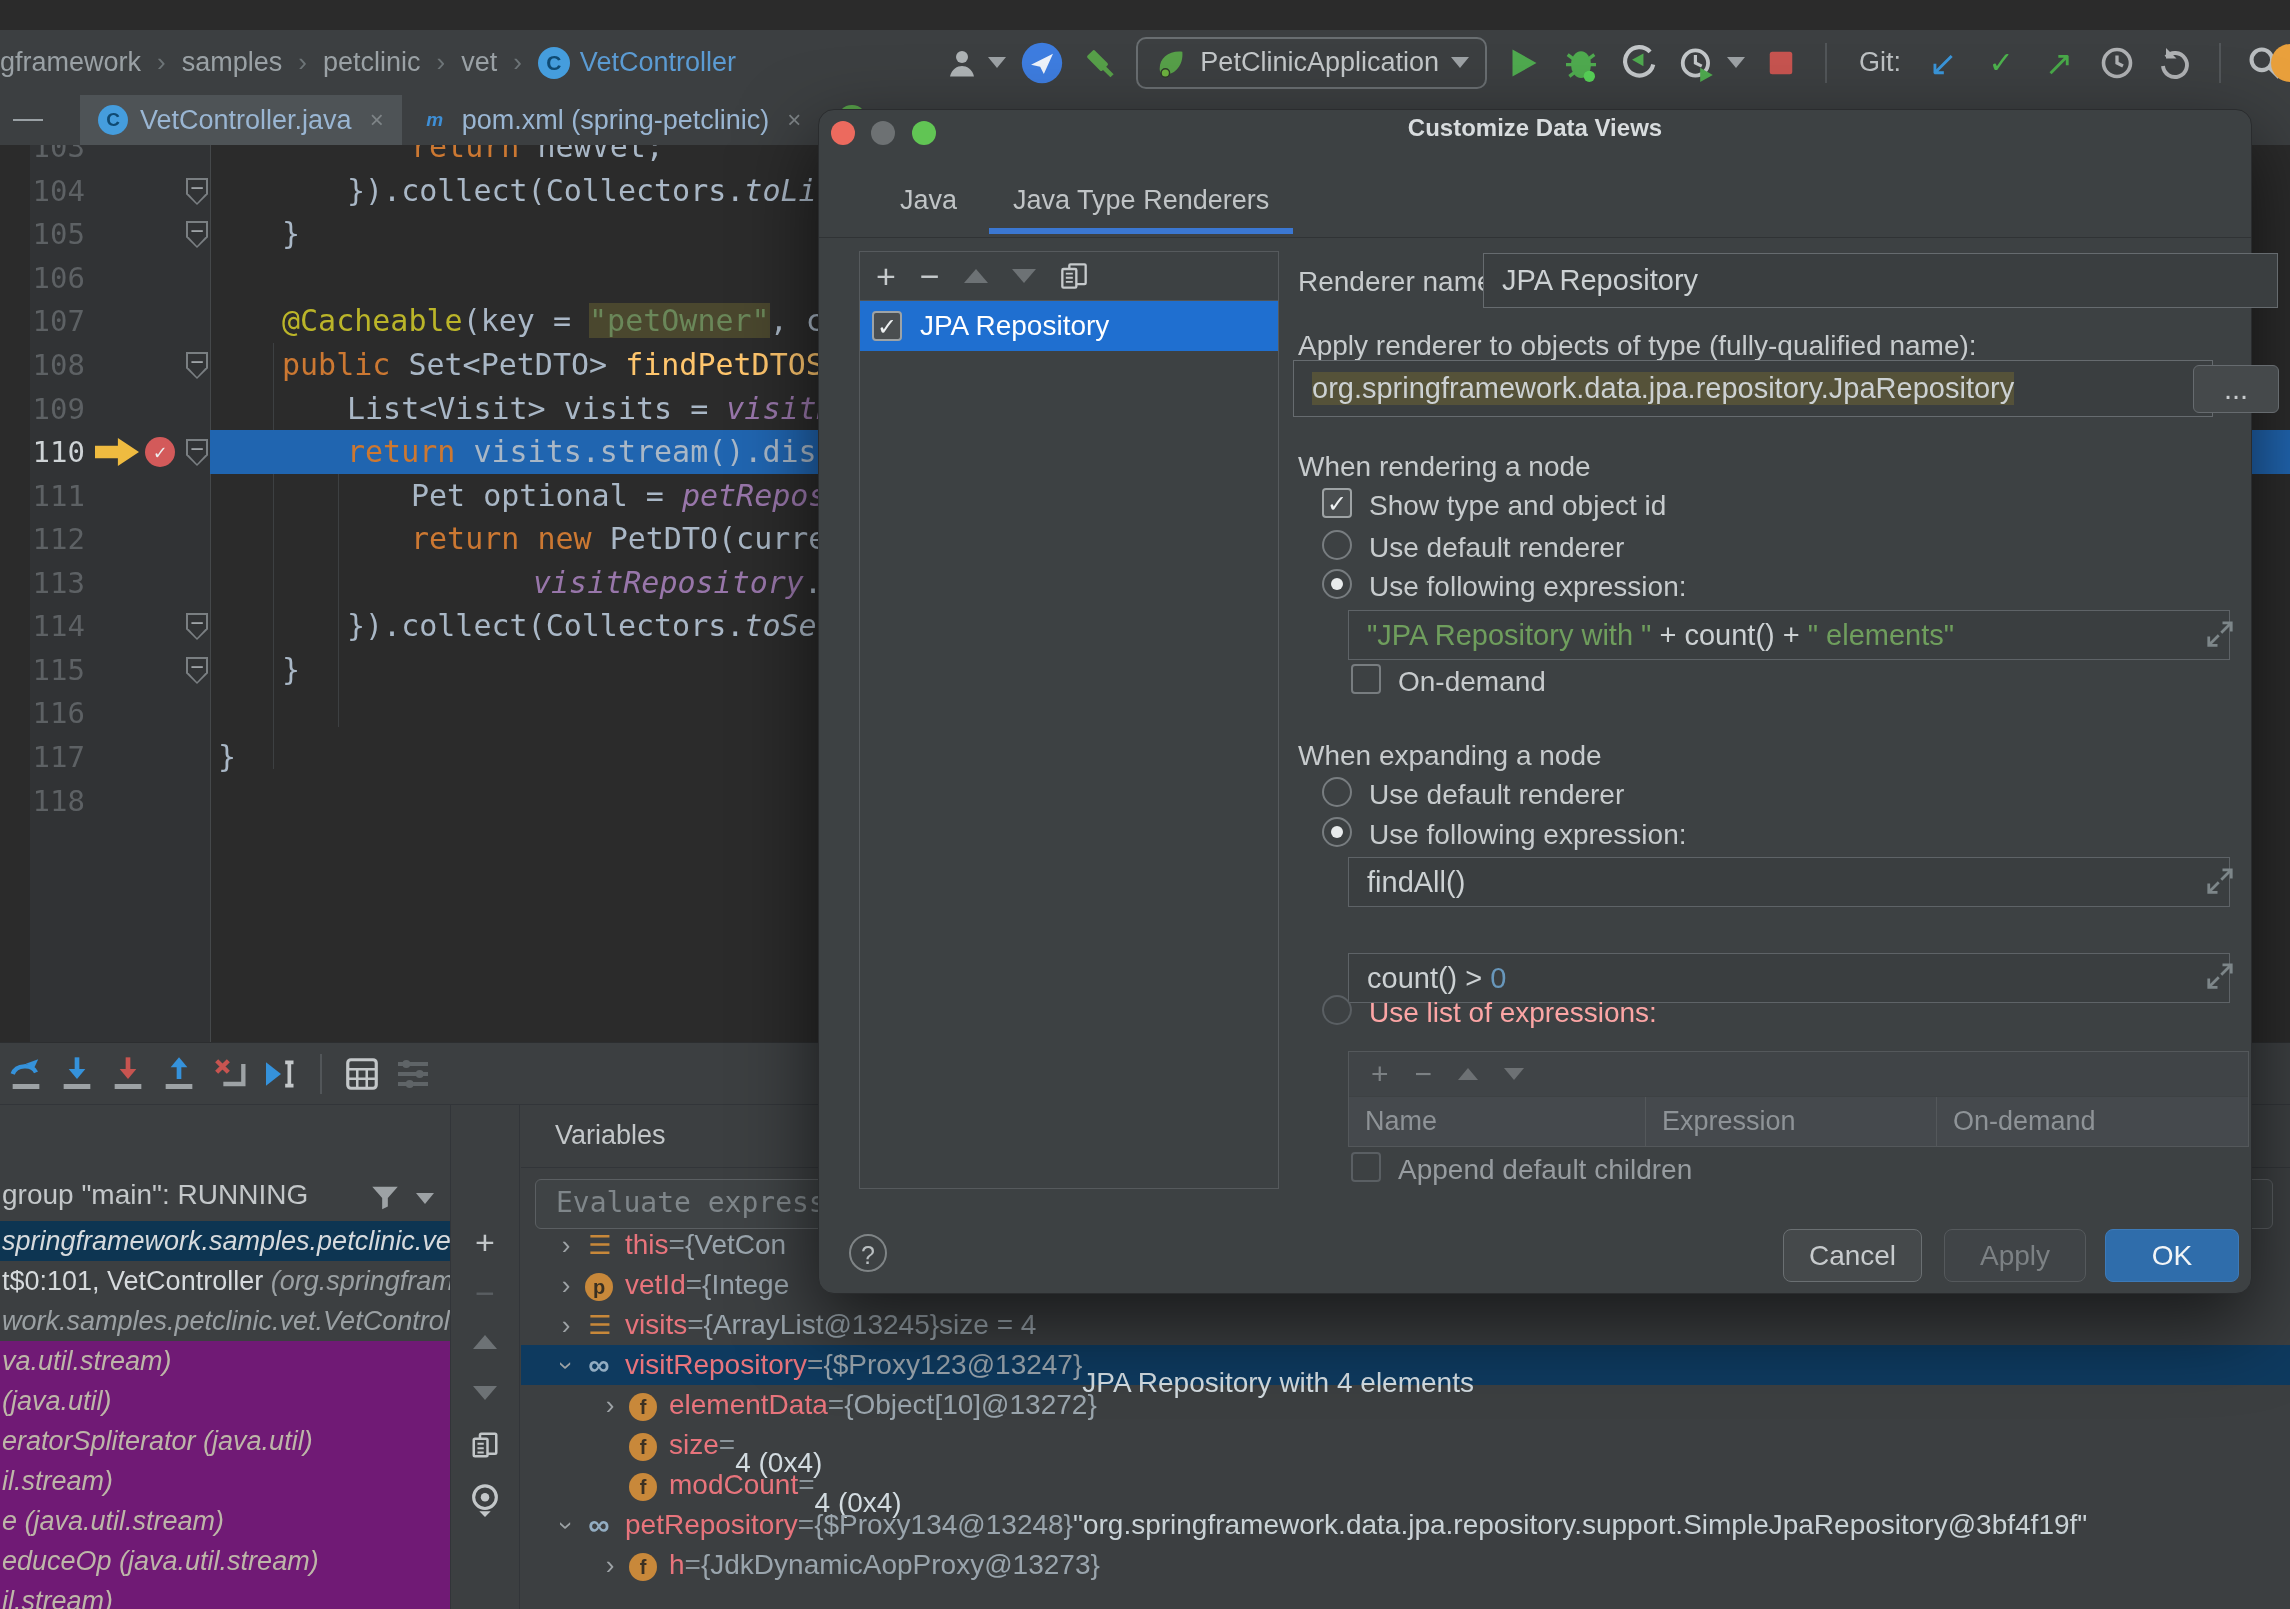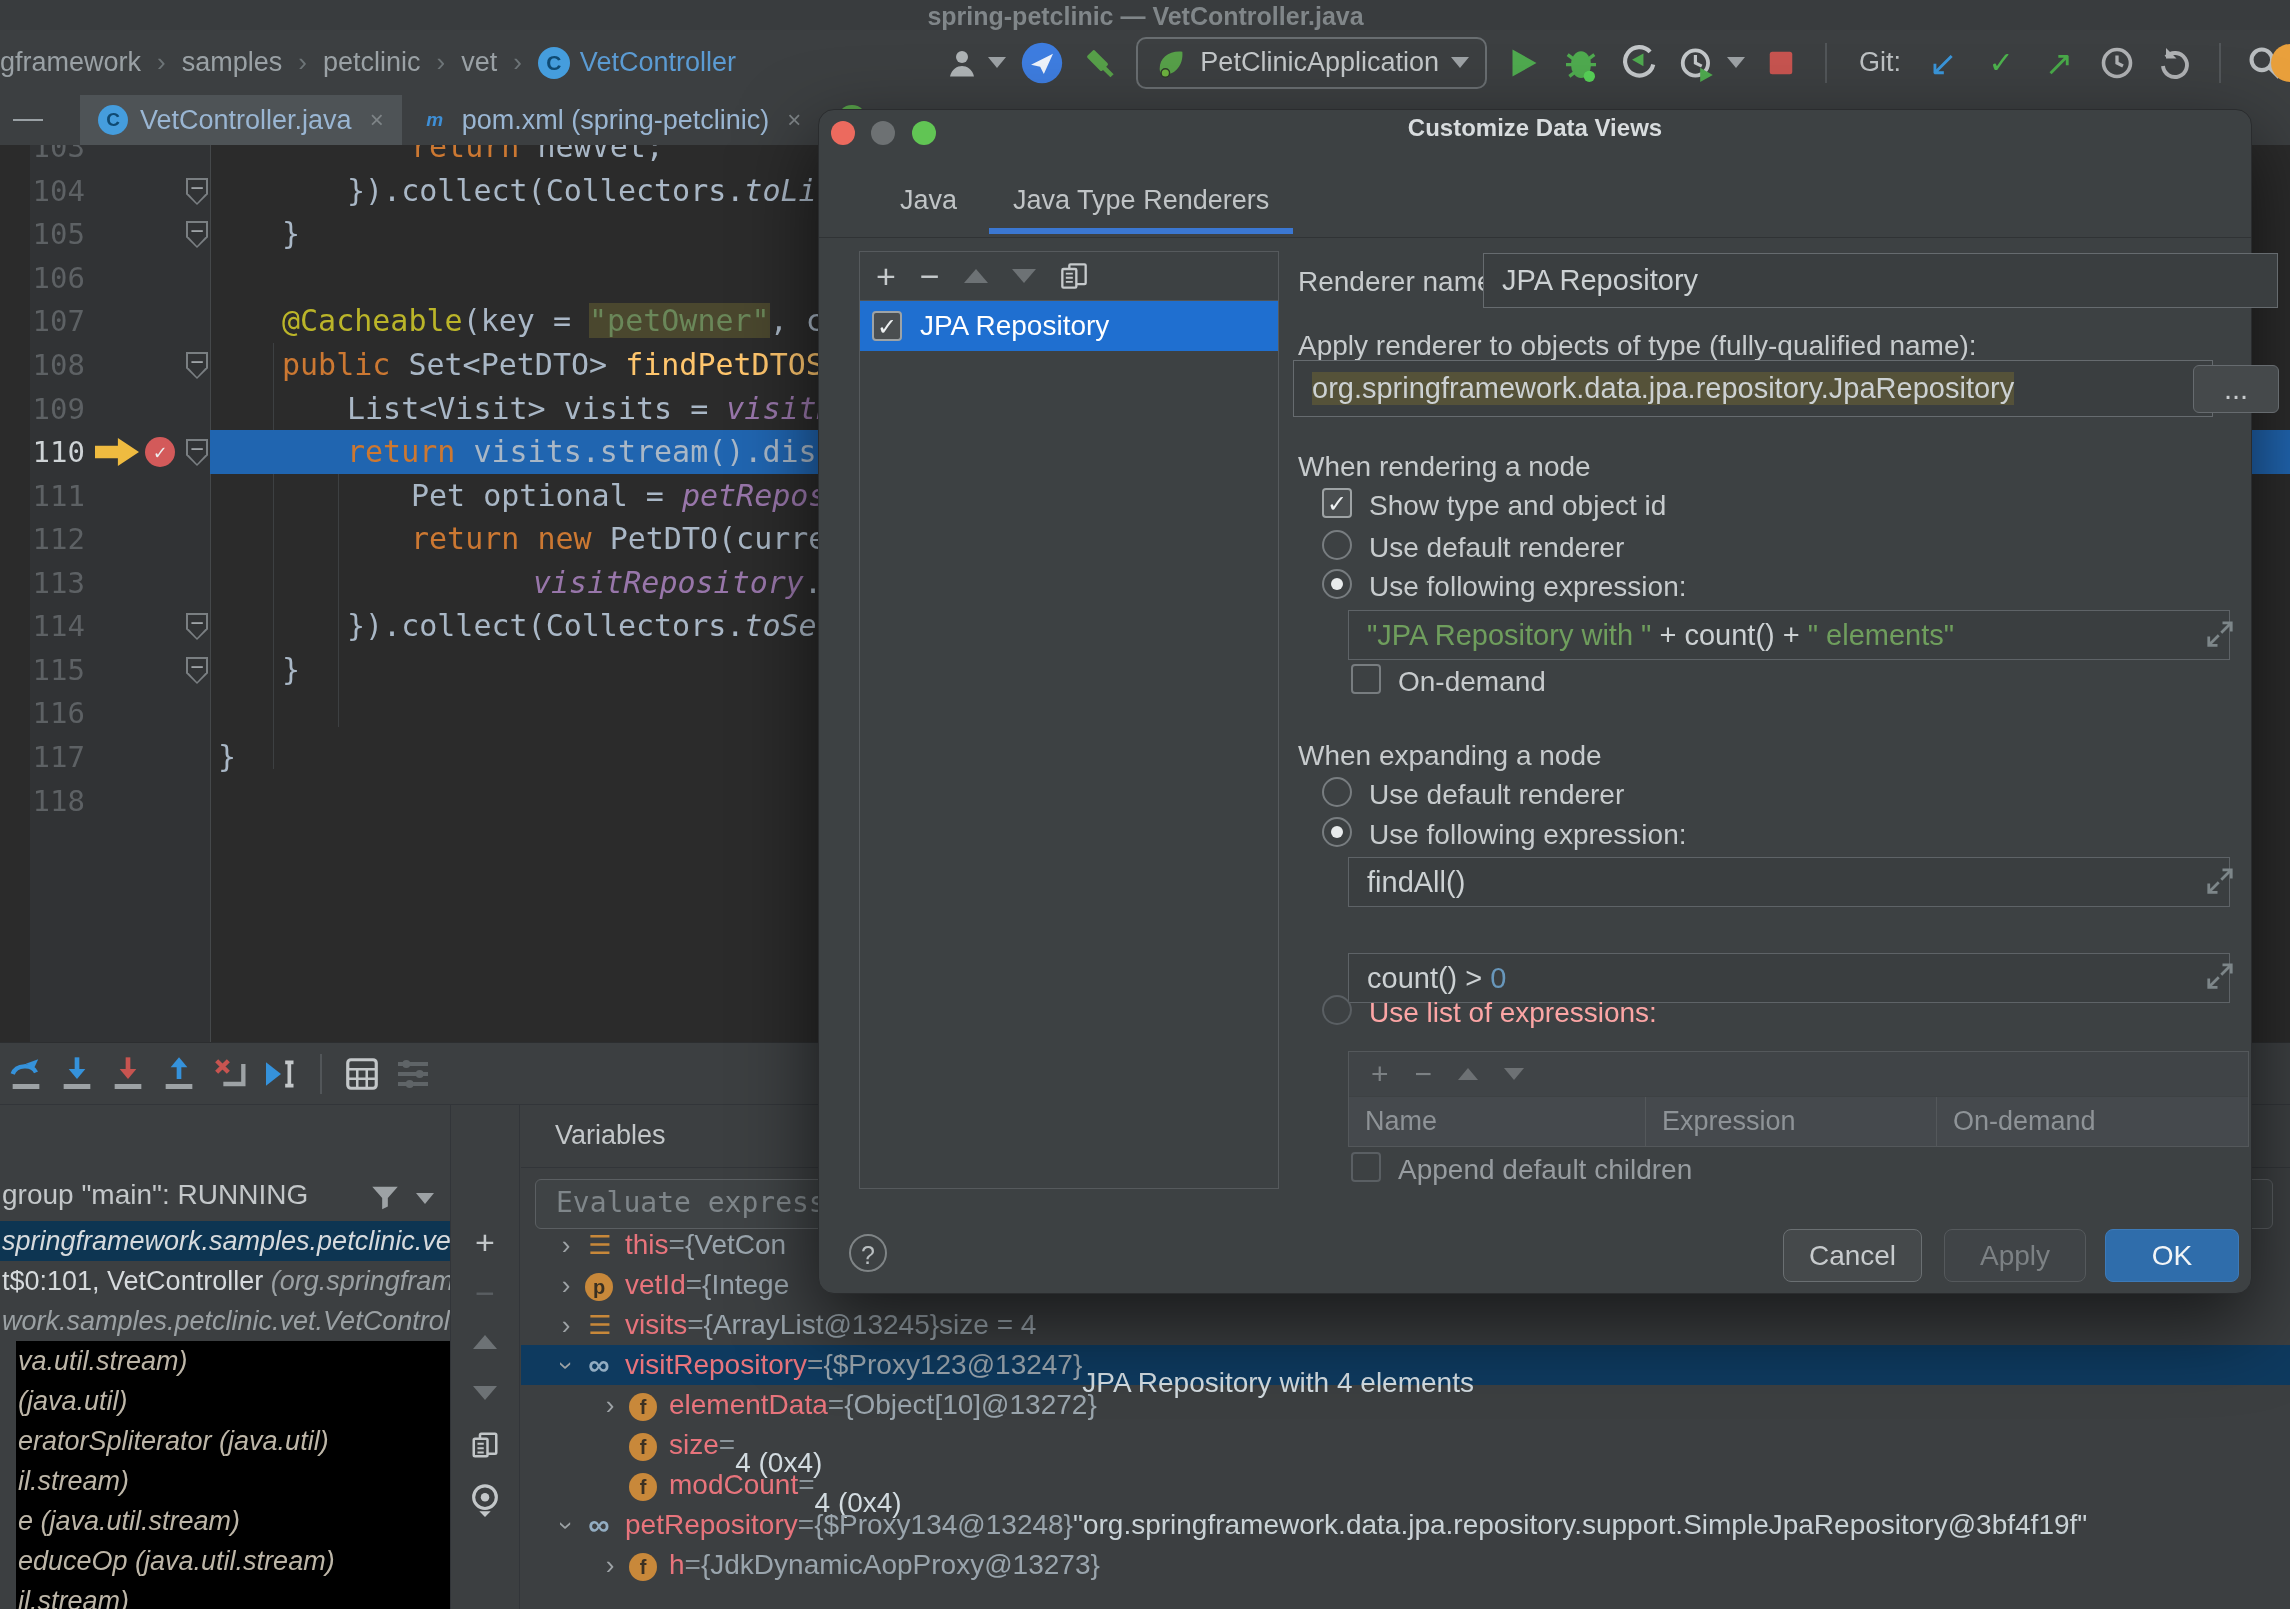--- a/index.html
+++ b/index.html
@@ -68,21 +68,21 @@
   
   #debug{left:0;top:1042px;width:2291px;height:568px;background:#3c3f41;border-top:1px solid #2c2e30;}
   #stepbar{position:absolute;left:0;top:0;width:2291px;height:61px;border-bottom:1px solid #323539;display:flex;align-items:center;}
   .sbi{width:51px;height:44px;display:flex;align-items:center;justify-content:center;}
   #frames{position:absolute;left:0;top:61px;width:450px;height:507px;border-right:1px solid #323539;overflow:hidden;}
   #frames-hdr{position:absolute;left:0;top:65px;width:450px;height:51px;font-size:28px;color:#c3c7c9;line-height:51px;}
   #frames-hdr .txt{margin-left:2px;white-space:nowrap;}
   #frames-rows{position:absolute;left:0;top:117px;width:450px;}
   .frow{height:40px;line-height:40px;font-size:27px;white-space:nowrap;overflow:hidden;padding-left:2px;}
   .frow.sel{background:#0d3552;}
-  .frow.olive{background:#000000;margin-left:16px;}
+  .frow.olive{background:#701a75;}
   .fs-w{color:#d6dadd;}
   .fs-it-w{color:#d6dadd;font-style:italic;}
   .fs-it-g{color:#9aa0a3;font-style:italic;}
   .frow.olive .fs-it-g{color:#bdb6a8;}
   #funnel{position:absolute;left:368px;top:77px;}
   #funnel-caret{position:absolute;left:416px;top:89px;}
   #watchstrip{position:absolute;left:450px;top:61px;width:69px;height:507px;border-right:1px solid #323539;}
   .wsi{position:absolute;left:17px;width:36px;height:36px;display:flex;align-items:center;justify-content:center;
        font-size:34px;color:#c3c7c9;}
   .wsi.dim{color:#595e61;}
@@ -150,23 +150,20 @@
   #btn-cancel{left:964px;width:139px;background:#45494b;border:1px solid #6a6f72;color:#c7cbcd;}
   #btn-apply{left:1125px;width:142px;background:#404447;border:1px solid #55595c;color:#7c8184;}
   #btn-ok{left:1286px;width:134px;background:#2f6dab;border:1px solid #3d7ab8;color:#f2f5f7;}
   svg{display:block;}
 </style>
 </head>
 <body>
 
 <div id="app">
 
-  <div id="titlebar" class="abs">
-    <div class="t">spring-petclinic — VetController.java</div>
-  </div>
 
   <div id="toolbar" class="abs"></div>
   <div id="crumbs" class="abs">
       <span class="crumb" style="display: inline-flex; align-items: center;">
         <span>gframework</span>
       </span>
       <span class="sep">›</span>
       <span class="crumb" style="display: inline-flex; align-items: center;">
         <span>samples</span>
       </span>

